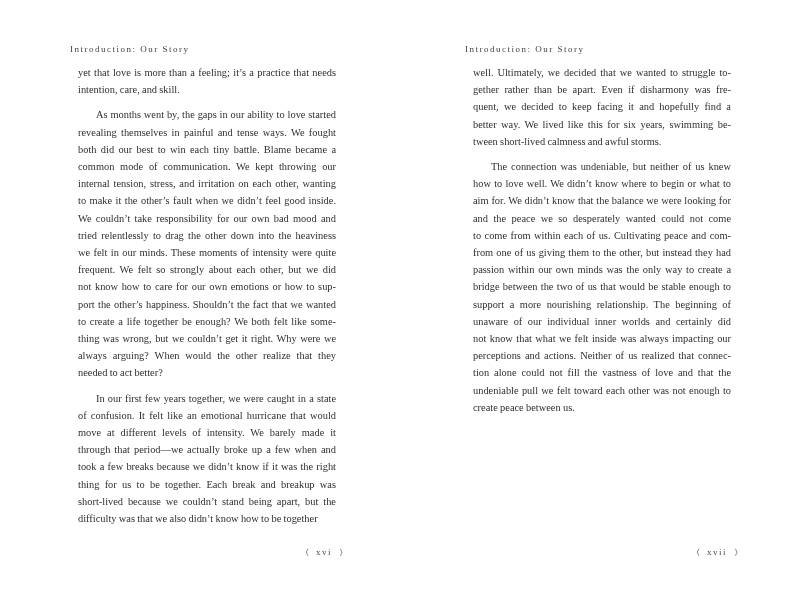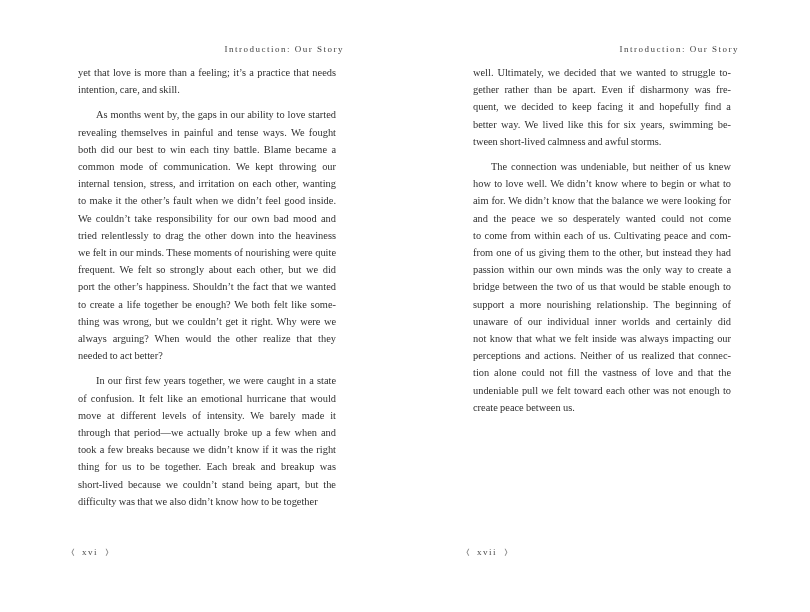--- a/index.html
+++ b/index.html
@@ -15,21 +15,21 @@
     top:44px;
     width:274px;
     height:545px;
   }
   .page.left  { left:70px; }
   .page.right { left:465px; }
   .running-head {
     font-size:9px;
     letter-spacing:1.5px;
     color:#3f3f3f;
-    text-align:right;
+    text-align:left;
     height:12px;
     white-space:nowrap;
   }
   .body-text {
     font-size:10.4px;
     line-height:17.2px;
     color:#2f2f2f;
   }
   .paragraph { margin:8px; }
   .line {
@@ -38,21 +38,21 @@
     word-spacing:-0.3px;
     white-space:normal;
   }
   .line.last { text-align-last:left; }
   .line.indent { text-indent:18px; }
   .folio {
     position:absolute;
     top:503px;
     left:0;
     width:100%;
-    text-align:left;
+    text-align:right;
     font-size:9px;
     color:#4a4a4a;
     letter-spacing:1.5px;
     white-space:nowrap;
   }
   .folio .orn {
     color:#8c8c8c;
     font-size:7px;
     letter-spacing:0;
     position:relative;
@@ -74,22 +74,23 @@
         </div>
         <div class="paragraph">
           <div class="line indent">As months went by, the gaps in our ability to love started</div>
           <div class="line">revealing themselves in painful and tense ways. We fought</div>
           <div class="line">both did our best to win each tiny battle. Blame became a</div>
           <div class="line">common mode of communication. We kept throwing our</div>
           <div class="line">internal tension, stress, and irritation on each other, wanting</div>
           <div class="line">to make it the other’s fault when we didn’t feel good inside.</div>
           <div class="line">We couldn’t take responsibility for our own bad mood and</div>
           <div class="line">tried relentlessly to drag the other down into the heaviness</div>
-          <div class="line">we felt in our minds. These moments of nourishing were quite</div>
+          <div class="line">we felt in our minds. These moments of intensity were quite</div>
           <div class="line">frequent. We felt so strongly about each other, but we did</div>
+          <div class="line">not know how to care for our own emotions or how to sup-</div>
           <div class="line">port the other’s happiness. Shouldn’t the fact that we wanted</div>
           <div class="line">to create a life together be enough? We both felt like some-</div>
           <div class="line">thing was wrong, but we couldn’t get it right. Why were we</div>
           <div class="line">always arguing? When would the other realize that they</div>
           <div class="line last">needed to act better?</div>
         </div>
         <div class="paragraph">
           <div class="line indent">In our first few years together, we were caught in a state</div>
           <div class="line">of confusion. It felt like an emotional hurricane that would</div>
           <div class="line">move at different levels of intensity. We barely made it</div>

